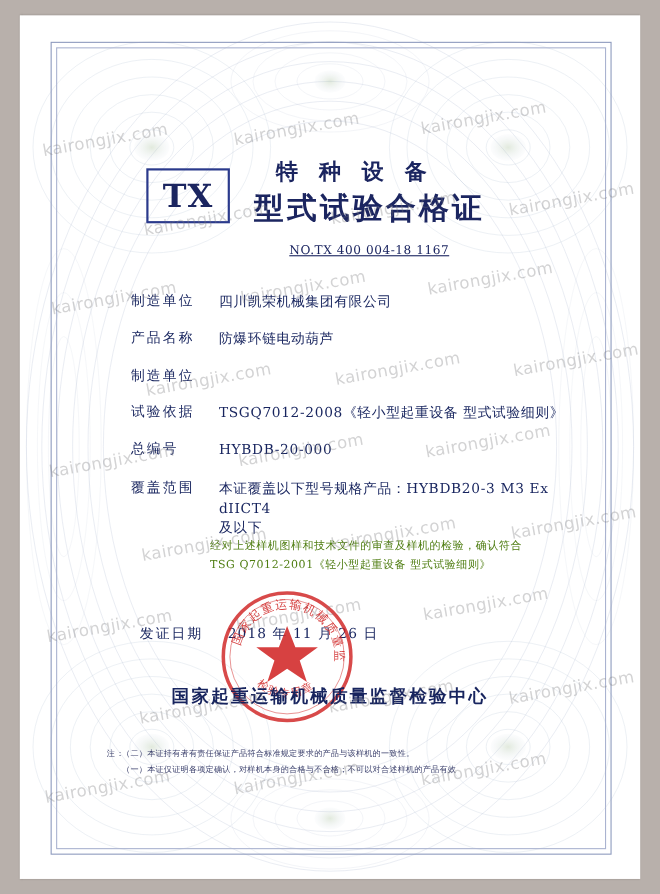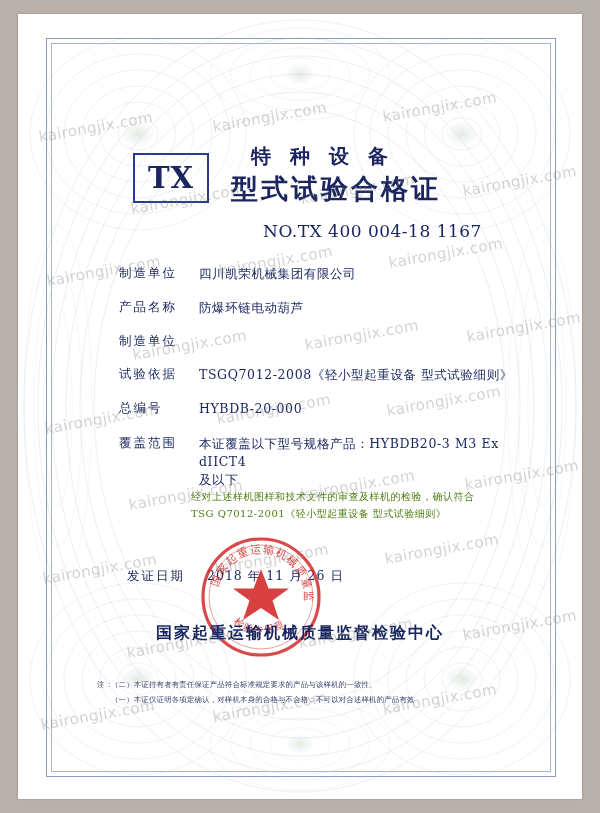--- a/index.html
+++ b/index.html
@@ -97,23 +97,24 @@
     font-weight: bold;
     color: #1b2560;
     letter-spacing: 3px;
     white-space: nowrap;
   }
   .cert-no {
     position: absolute;
     left: 212px;
     top: 178px;
     font-family: "DejaVu Serif", "Liberation Serif", serif;
-    font-size: 17px;
+    font-size: 11px;
     color: #1b2560;
     letter-spacing: 0.5px;
+    text-decoration: underline;
   }
 
   
   .fields {
     position: absolute;
     left: 68px;
     top: 222px;
     width: 400px;
   }
   .field-row {

